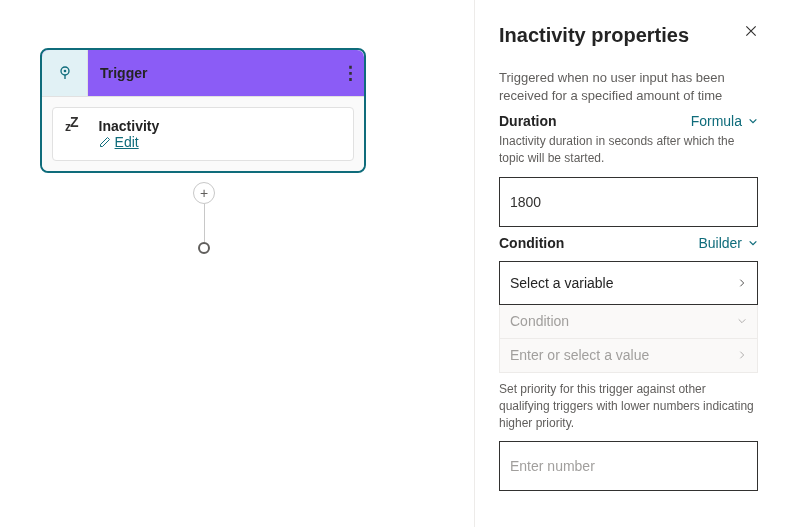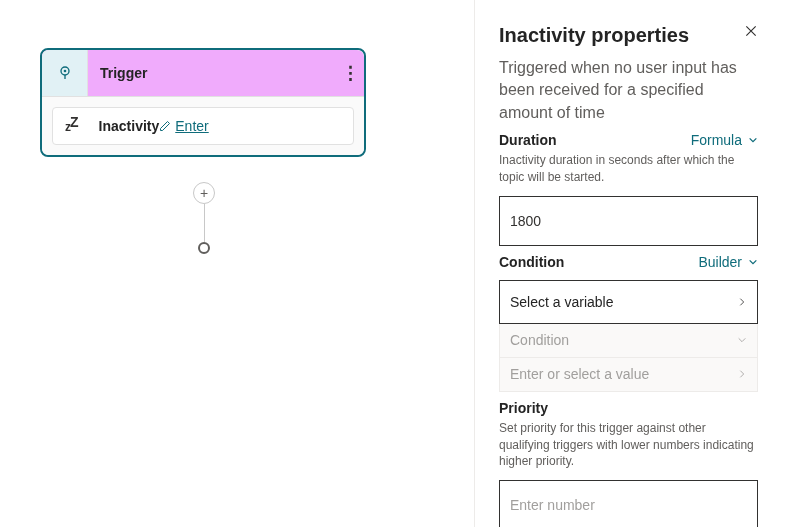--- a/index.html
+++ b/index.html
@@ -2,48 +2,48 @@
 <html><head>
   <meta charset="utf-8">
   <style>
     * { box-sizing: border-box; margin: 0; padding: 0; }
     body { font-family: "Segoe UI", -apple-system, sans-serif; font-size: 14px; color: #323130; width: 794px; height: 527px; display: flex; overflow: hidden; }
 
     
     .canvas { flex: 1; position: relative; background: #fff; padding: 20px 0 0 0; }
 
     .trigger-card { position: absolute; top: 48px; left: 40px; width: 326px; border: 2px solid #0f6c7b; border-radius: 8px; background: #fff; }
-    .trigger-header { display: flex; align-items: center; height: 46px; background: #f0abfc; border-top-left-radius: 7px; border-top-right-radius: 7px; }
+    .trigger-header { display: flex; align-items: center; height: 46px; background: #8b5cf6; border-top-left-radius: 7px; border-top-right-radius: 7px; }
     .trigger-iconcell { width: 46px; height: 46px; display:flex; align-items:center; justify-content:center; background: #e1f1f5; border-top-left-radius: 7px; border-right: 1px solid #e1e1e1; }
     .trigger-iconcell svg { width: 16px; height:16px; }
     .trigger-title { flex:1; padding-left: 12px; font-weight: 600; color: #242424; }
     .trigger-more { width: 28px; display:flex; justify-content:center; cursor: pointer; font-size: 18px; font-weight: bold; letter-spacing: -1px; }
 
     .trigger-body { padding: 10px; background: #fafafa; border-bottom-left-radius: 7px; border-bottom-right-radius: 7px; border-top: 1px solid #e1e1e1; }
     .inner-card { background: #fff; border: 1px solid #e1e1e1; border-radius: 4px; padding: 10px 12px; display:flex; align-items:flex-start; gap: 21px; }
     .inner-icon { font-size: 14px; font-weight: bold; letter-spacing: -1px; font-family: Arial, sans-serif;}
     .inner-icon .zbig { font-size: 14px; position: relative; top: -4px;}
     .inner-icon .zsmall { font-size: 12px; }
-    .inner-text { display:flex; flex-direction: row; }
+    .inner-text { display:flex; flex-direction: column; }
     .inner-title { font-weight: 600; color: #242424; font-size: 14px; }
     .edit-link { display:flex; align-items:center; gap: 4px; color: #0f6c7b; font-size: 14px; text-decoration: underline; cursor: pointer; }
     .edit-link svg { width: 12px; height: 12px; }
 
     .plus-node { position: absolute; top: 182px; left: 193px; width: 22px; height: 22px; border-radius: 50%; border: 1px solid #c8c8c8; background:#fff; display:flex; align-items:center; justify-content:center; font-size: 14px; color: #605e5c; cursor:pointer; }
     .vline { position: absolute; left: 204px; top: 204px; width: 0; height: 38px; border-left: 1px solid #c8c8c8; }
     .term-circle { position: absolute; left: 198px; top: 242px; width: 12px; height: 12px; border: 2px solid #605e5c; border-radius: 50%; background: #fff; }
 
     
     .panel { width: 320px; border-left: 1px solid #edebe9; padding: 0; background: #fff; display:flex; flex-direction:column; }
     .panel-inner { padding: 24px 36px 0 24px; }
     .panel-head { display:flex; align-items:flex-start; justify-content: space-between; }
     .panel-title { font-size: 20px; font-weight: 600; color: #242424; }
     .close-btn { cursor:pointer; }
     .close-btn svg { width: 14px; height: 14px; }
-    .panel-sub { font-size: 16px; color: #605e5c; margin-top: 10px; line-height: 1.4; }
+    .panel-sub { font-size: 13px; color: #605e5c; margin-top: 22px; line-height: 1.4; }
 
     .section { margin-top: 8px; }
     .section-head { display:flex; justify-content: space-between; align-items: center; }
     .sec-title { font-weight: 600; font-size: 14px; color: #242424; }
     .sec-link { color: #0f6c7b; font-size: 14px; display:flex; align-items:center; gap: 6px; cursor:pointer;text-align:right; }
     .sec-link svg { width: 10px; height: 10px; }
     .sec-desc { font-size: 12px; color: #605e5c; margin-top: 4px; line-height: 1.4; }
 
     .field { margin-top: 10px; }
     .field input { width: 100%; height: 50px; padding: 0 10px; border: 1px solid #323130; font-size: 14px; color: #323130; background: #fff; }
@@ -71,21 +71,21 @@
     </div>
     <div class="trigger-body">
       <div class="inner-card">
         <div class="inner-icon"><span class="zsmall">z</span><span class="zbig">Z</span></div>
         <div class="inner-text">
           <div class="inner-title">Inactivity</div>
           <div class="edit-link">
             <svg viewBox="0 0 24 24" fill="none" stroke="#0f6c7b" stroke-width="2">
                 <path d="M3 21 L3 17 L17 3 L21 7 L7 21 Z"></path>
               </svg>
-            <span>Enter</span>
+            <span>Edit</span>
           </div>
         </div>
       </div>
     </div>
   </div>
 
   <div class="plus-node">+</div>
   <div class="vline"></div>
   <div class="term-circle"></div>
 </div>
@@ -142,20 +142,19 @@
       </div>
       <div class="readonly-row">
         <span>Enter or select a value</span>
         <svg viewBox="0 0 24 24" fill="none" stroke="#a19f9d" stroke-width="2">
             <path d="M8 4 L16 12 L8 20"></path>
           </svg>
       </div>
     </div>
 
     <div class="section">
-      <div class="sec-title">Priority</div>
       <div class="sec-desc">Set priority for this trigger against other qualifying triggers with lower numbers indicating higher priority.</div>
       <div class="field">
         <input type="text" placeholder="Enter number" style="">
       </div>
     </div>
   </div>
 </div>
 
 </body></html>

